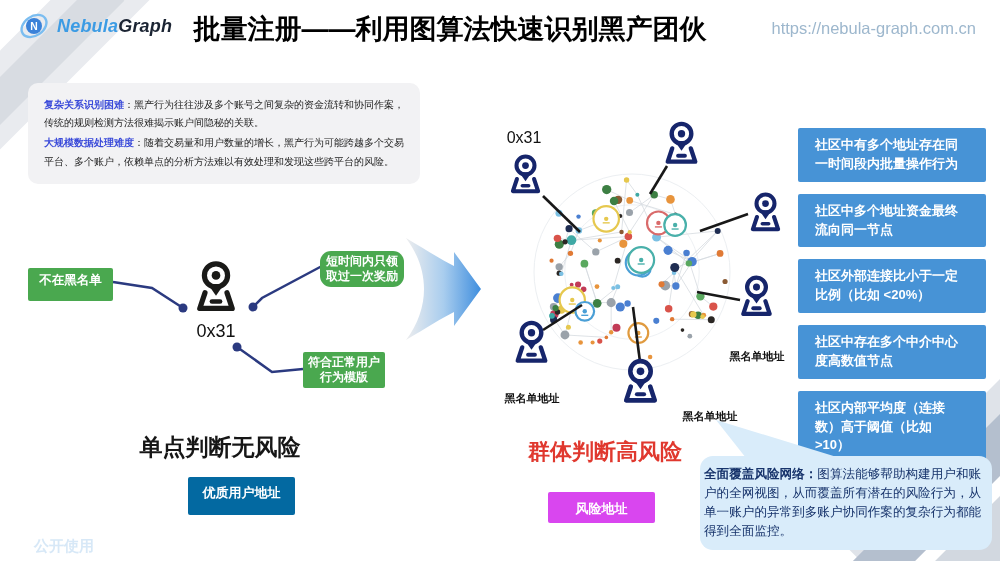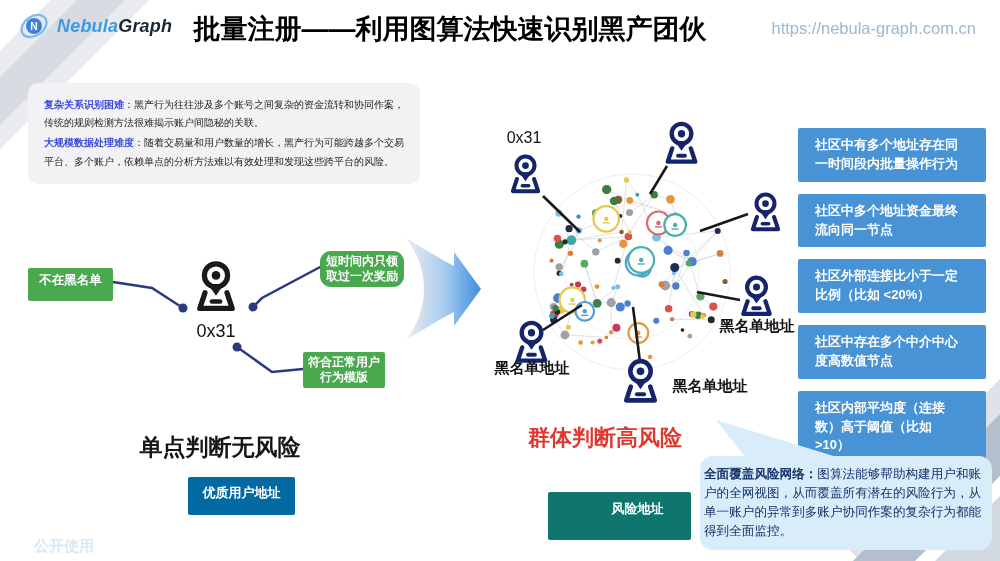--- a/index.html
+++ b/index.html
@@ -27,26 +27,26 @@
   .lead{color:#3a4ad9;font-weight:bold;}
   
   .gtag{background:#4aa84f;color:#fff;font-weight:bold;border-radius:2px;text-align:center;z-index:2;}
   .tag1{left:28px;top:268px;width:85px;height:33px;line-height:25px;font-size:12.5px;}
   .tag2{left:320px;top:251px;width:80px;padding:3px 2px;font-size:12px;line-height:1.25;border-radius:11px;}
   .tag3{left:303px;top:352px;width:78px;padding:3px 2px;font-size:12px;line-height:1.25;}
   .pin{position:absolute;z-index:2;}
   .pin-label{position:absolute;text-align:center;z-index:2;}
   .addr-left{left:184px;top:321px;width:64px;font-size:18px;color:#111;}
   .addr-origin{left:494px;top:129px;width:60px;font-size:16px;color:#111;}
-  .blk{font-size:15px;font-weight:bold;color:#111;}
+  .blk{font-size:11px;font-weight:bold;color:#111;margin-top:32px;}
   .verdict1{left:120px;top:432px;width:200px;text-align:center;font-size:23px;font-weight:bold;color:#161616;z-index:2;}
   .btn{position:absolute;color:#fff;font-weight:bold;font-size:13px;text-align:center;border-radius:2px;z-index:2;}
   .btn-good{left:165px;top:477px;width:107px;height:38px;line-height:31px;background:#0369a1;margin-left:23px;}
-  .verdict2{left:505px;top:423px;width:200px;text-align:center;font-size:22px;font-weight:bold;color:#e0382e;z-index:2;}
-  .btn-risk{left:548px;top:492px;width:107px;height:48px;line-height:33px;background:#0f766e;padding-left:36px;}
+  .verdict2{left:505px;top:437px;width:200px;text-align:center;font-size:22px;font-weight:bold;color:#e0382e;z-index:2;}
+  .btn-risk{left:548px;top:492px;width:107px;height:31px;line-height:33px;background:#d946ef;}
   
   .rules-h{left:790px;top:90px;width:200px;text-align:center;font-size:24px;font-weight:bold;color:#3cab50;z-index:2;margin-top:48px;}
   .rules{left:798px;top:128px;width:188px;display:flex;flex-direction:column;gap:12px;z-index:2;}
   .rule{background:#4793d6;color:#fff;font-size:13px;font-weight:bold;line-height:1.45;
         padding:8px 17px;border-radius:2px;box-sizing:border-box;}
   
   .callout-tail{left:700px;top:414px;z-index:2;}
   .callout{left:700px;top:456px;width:292px;box-sizing:border-box;background:#d9ecfa;border-radius:13px;
            padding:9px 4px;font-size:12.6px;line-height:1.5;color:#17336b;z-index:3;}
   .callout .lead2{font-weight:bold;}

